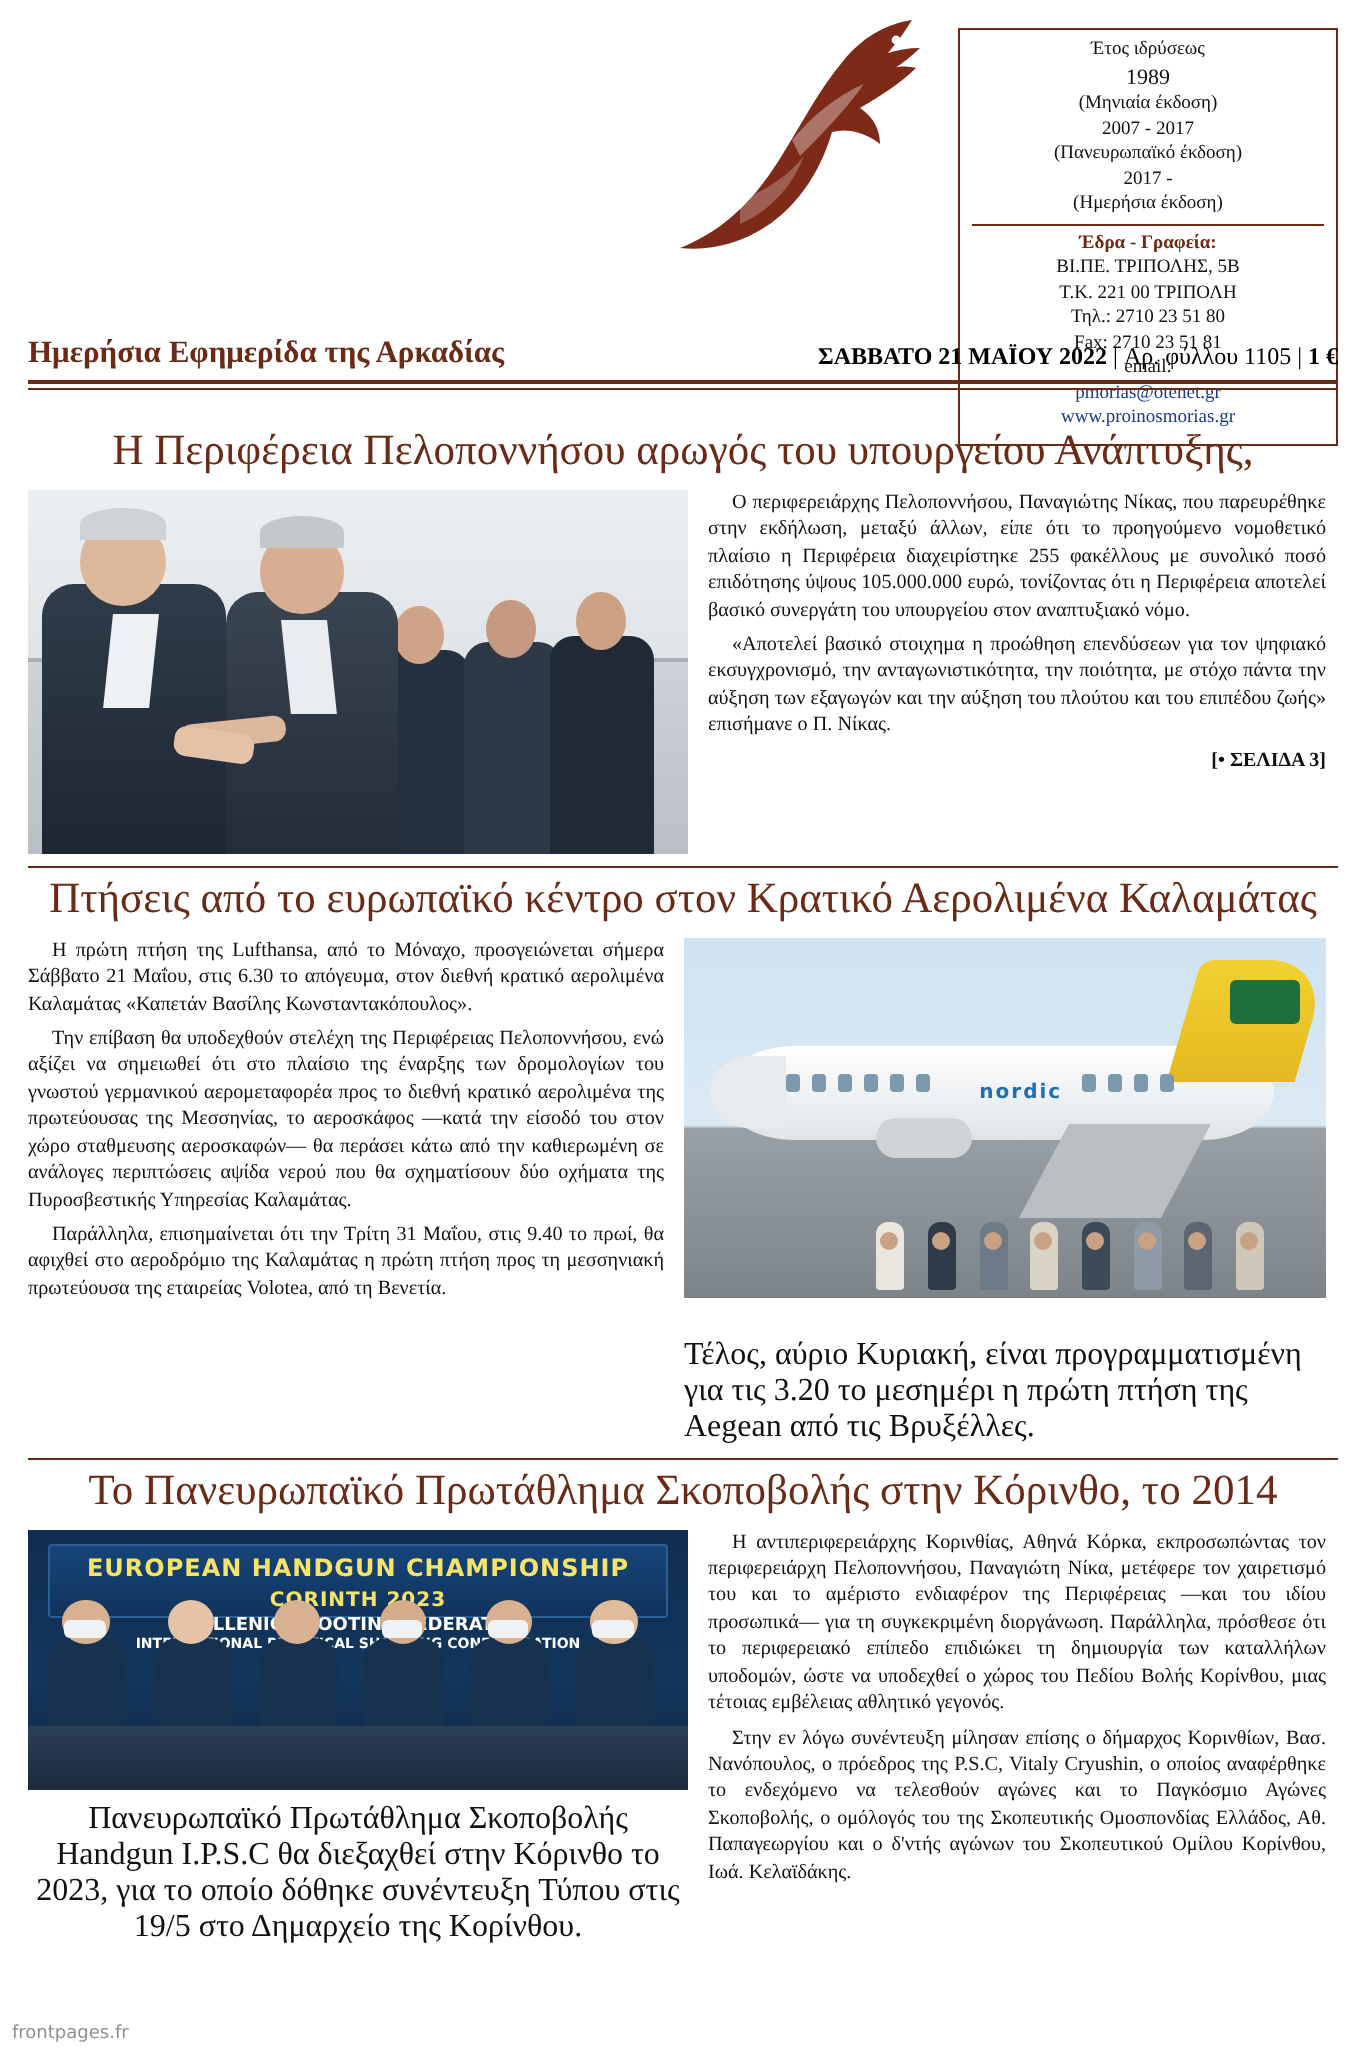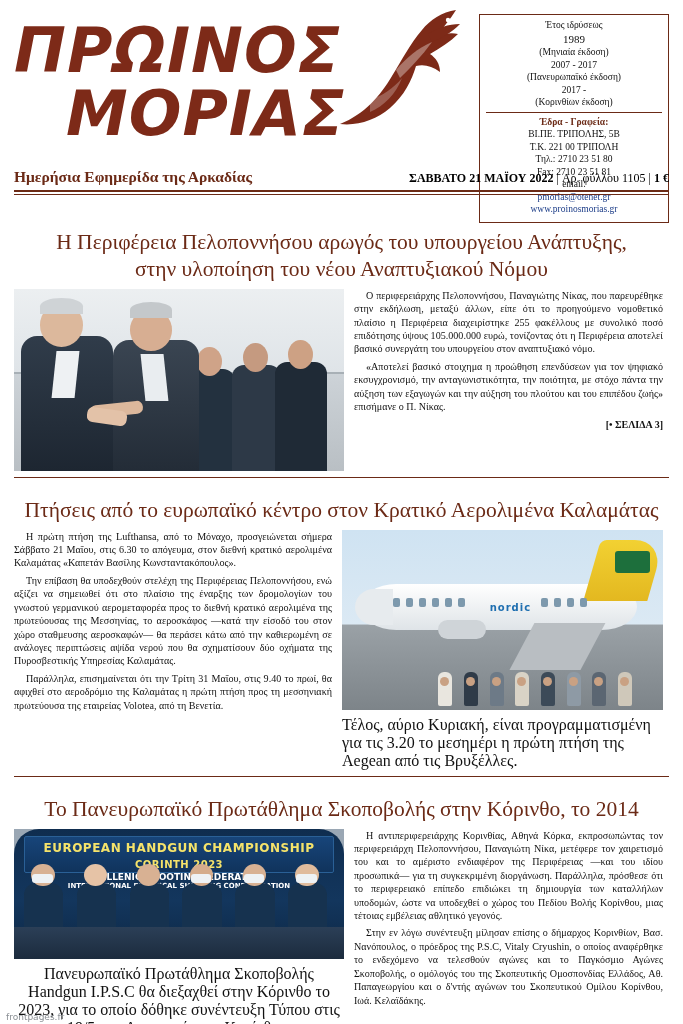--- a/index.html
+++ b/index.html
@@ -71,21 +71,21 @@
   .rule-thin  { position: absolute; left: 4px; right: 4px; top: 194px; border-top: 1px solid #6b2a16; }
 
   
   .article { position: relative; padding: 0 4px; }
   .headline {
     font-family: "Liberation Serif", serif;
     color: #6b2a16;
     font-size: 21.5px;
     line-height: 1.25;
     text-align: center;
-    margin: 19px 0 6px;
+    margin: 2px 0 6px;
     font-weight: normal;
   }
   .hr-art { border-top: 1px solid #6b2a16; margin: 4px 0 0; }
 
   .cols { display: flex; gap: 10px; }
   .col-text {
     font-size: 10.1px; line-height: 1.33; text-align: justify;
     color: #111;
   }
   .col-text p { margin: 0 0 4px; text-indent: 12px; }
@@ -105,61 +105,57 @@
   
   .s2 { background: linear-gradient(#cfe3f2 0%, #dbe9f4 52%, #9fa6ab 53%, #8e959a 100%); }
   .s2 .tarmac { position:absolute; left:0; right:0; bottom:0; height:47%; background:linear-gradient(#9aa1a6,#7d8489); }
   .s2 .body { position:absolute; left:6%; top:30%; width:86%; height:26%; background:linear-gradient(#ffffff,#dfe4e8); border-radius:40px/26px; }
   .s2 .tail { position:absolute; right:2%; top:6%; width:20%; height:34%; background:linear-gradient(#f2d132,#e3b820); border-radius:6px 30px 0 0; transform: skewX(-16deg); }
   .s2 .win { position:absolute; top:38%; width:2.2%; height:5%; background:#7d99ad; border-radius:2px; }
   .s2 .pax { position:absolute; bottom:2%; width:14px; height:34px; border-radius:6px 6px 2px 2px; }
   .s2 .paxh { position:absolute; width:9px; height:9px; border-radius:50%; background:#c9a183; }
 
   
-  .s3 { background: linear-gradient(#0f2d4f 0%, #13365d 55%, #0d2744 100%); border-radius: 25px; }
+  .s3 { background: linear-gradient(#0f2d4f 0%, #13365d 55%, #0d2744 100%); }
   .s3 .banner { position:absolute; left:3%; top:6%; right:3%; height:28%; background:linear-gradient(#17457a,#10335c); border:1px solid #2a6096; border-radius:2px; }
   .s3 .banner .t1 { color:#f5e36a; font-family:"DejaVu Sans",sans-serif; font-weight:bold; text-align:center; font-size:12px; margin-top:4px; letter-spacing:0.5px;}
   .s3 .banner .t2 { color:#ffffff; font-family:"DejaVu Sans",sans-serif; font-weight:bold; text-align:center; font-size:9px; }
   .s3 .table { position:absolute; left:0; right:0; bottom:0; height:24%; background:linear-gradient(#2b3f57,#1b2b3d); }
   .s3 .pp { position:absolute; bottom:24%; width:12%; height:34%; border-radius:12px 12px 0 0; background:#16324f; }
   .s3 .hh { position:absolute; border-radius:50%; background:#d8b193; }
 
   .footer-note {
     position:absolute; left:6px; bottom:2px;
     font-family:"DejaVu Sans", sans-serif; font-size:9px; color:#8a8f94;
   }
 </style>
 </head>
 <body>
 
 <div class="page">
 
   <div class="masthead">
 
-    <div class="logo-wrap">
-      <div class="logo-line1">ΠΡΩΙΝΟΣ</div>
-      <div class="logo-line2">ΜΟΡΙΑΣ</div>
-    </div>
 
     <svg class="dove" viewBox="0 0 170 140">
       <path d="M30 120 C55 110 70 92 82 72 C92 56 100 40 112 26 C120 16 132 8 146 6 C140 16 132 24 126 34 C132 30 140 28 148 30 C140 38 130 44 120 50 C126 54 130 60 130 68 C122 62 114 60 106 62 C102 76 94 92 80 104 C66 116 48 122 30 120 Z" fill="#7d2a18"></path>
       <path d="M86 66 C96 54 108 44 122 38 C112 52 100 64 90 74 Z" fill="#ffffff" opacity="0.35"></path>
       <path d="M60 96 C72 92 84 84 92 74 C86 90 74 102 60 108 Z" fill="#ffffff" opacity="0.25"></path>
       <path d="M118 30 C128 24 138 20 150 20 C142 28 132 34 122 38 Z" fill="#7d2a18"></path>
       <circle cx="138" cy="16" r="2.2" fill="#ffffff"></circle>
     </svg>
 
     <div class="infobox">
       <div>Έτος ιδρύσεως</div>
       <div class="yr">1989</div>
       <div>(Μηνιαία έκδοση)</div>
       <div>2007 - 2017</div>
       <div>(Πανευρωπαϊκό έκδοση)</div>
       <div>2017 -</div>
-      <div>(Κορινθίων έκδοση)</div>
+      <div>(Ημερήσια έκδοση)</div>
       <div class="sep"></div>
       <div class="hdr">Έδρα - Γραφεία:</div>
       <div>ΒΙ.ΠΕ. ΤΡΙΠΟΛΗΣ, 5Β</div>
       <div>Τ.Κ. 221 00 ΤΡΙΠΟΛΗ</div>
       <div>Τηλ.: 2710 23 51 80</div>
       <div>Fax: 2710 23 51 81</div>
       <div>email:</div>
       <div class="blue">pmorias@otenet.gr</div>
       <div class="blue">www.proinosmorias.gr</div>
     </div>
@@ -174,21 +170,20 @@
         <span>1 €</span>
       </div>
     </div>
     <div class="rule-thick"></div>
     <div class="rule-thin"></div>
   </div>
 
   <div class="article">
     <div class="headline">
       <span>Η Περιφέρεια Πελοποννήσου αρωγός του υπουργείου Ανάπτυξης,</span><br>
-      <span>στην υλοποίηση του νέου Αναπτυξιακού Νόμου</span>
     </div>
 
     <div class="cols" style="margin-top:2px;">
       <div class="photo" style="width:330px;height:182px;">
         <div class="scene s1">
           <div class="wallpanel"></div>
           <div class="floorline"></div>
 
           <div style="position:absolute;left:52%;bottom:0;width:15%;height:56%;background:#23313f;border-radius:12px 12px 0 0;"></div>
           <div style="position:absolute;left:55.5%;bottom:52%;width:7.5%;height:16%;border-radius:50%;background:#cfa388;"></div>
@@ -271,21 +266,21 @@
             <div class="pax" style="left:62%;background:#3c4a58;"></div>
               <div class="paxh" style="left:62.6%;bottom:13%;"></div>
             <div class="pax" style="left:70%;background:#8e9aa5;"></div>
               <div class="paxh" style="left:70.6%;bottom:13%;"></div>
             <div class="pax" style="left:78%;background:#5b6672;"></div>
               <div class="paxh" style="left:78.6%;bottom:13%;"></div>
             <div class="pax" style="left:86%;background:#cfc8ba;"></div>
               <div class="paxh" style="left:86.6%;bottom:13%;"></div>
           </div>
         </div>
-        <div class="cap" style="margin-top:6px;">Τέλος, αύριο Κυριακή, είναι προγραμματισμένη για τις 3.20 το μεσημέρι η πρώτη πτήση της Aegean από τις Βρυξέλλες.</div>
+        <div class="cap" style="margin-top:20px;">Τέλος, αύριο Κυριακή, είναι προγραμματισμένη για τις 3.20 το μεσημέρι η πρώτη πτήση της Aegean από τις Βρυξέλλες.</div>
       </div>
     </div>
     <div class="hr-art" style="margin-top:6px;"></div>
   </div>
 
   <div class="article">
     <div class="headline">Το Πανευρωπαϊκό Πρωτάθλημα Σκοποβολής στην Κόρινθο, το 2014</div>
 
     <div class="cols">
       <div style="width:330px;">

